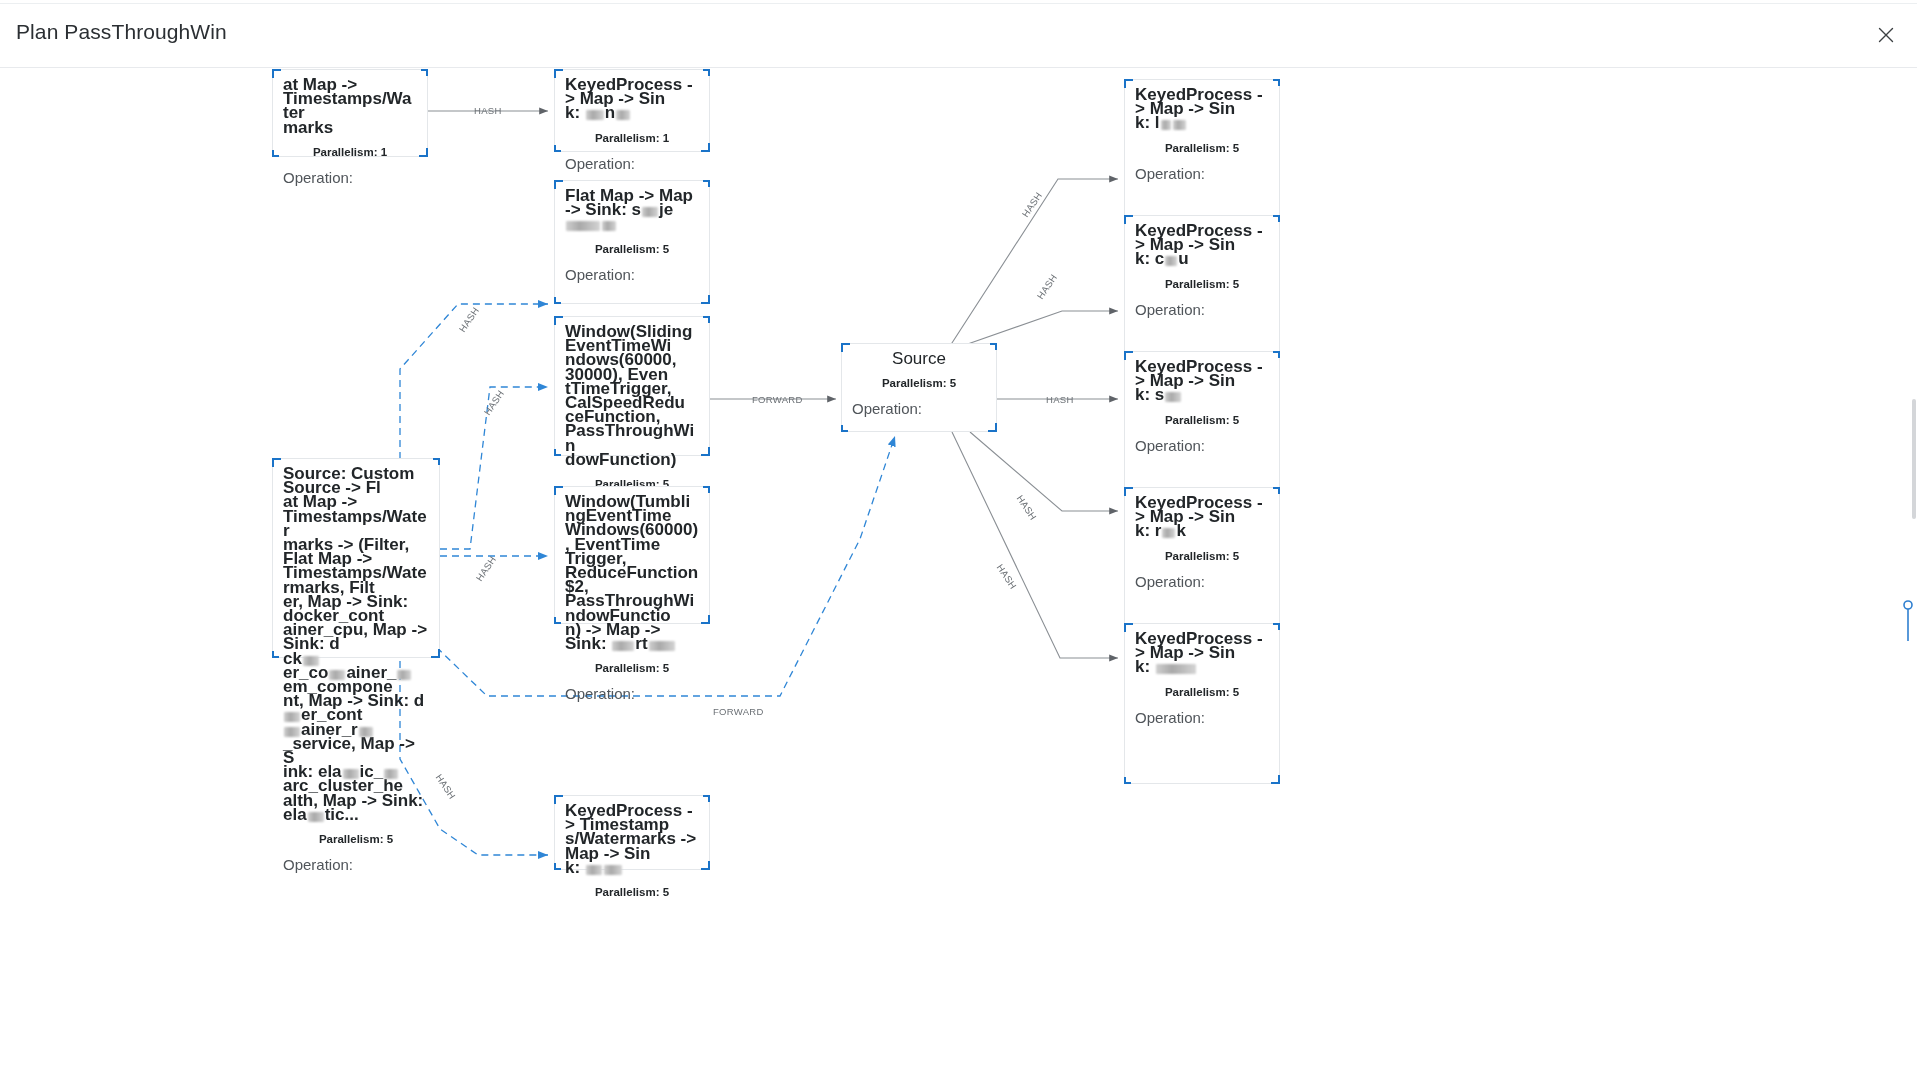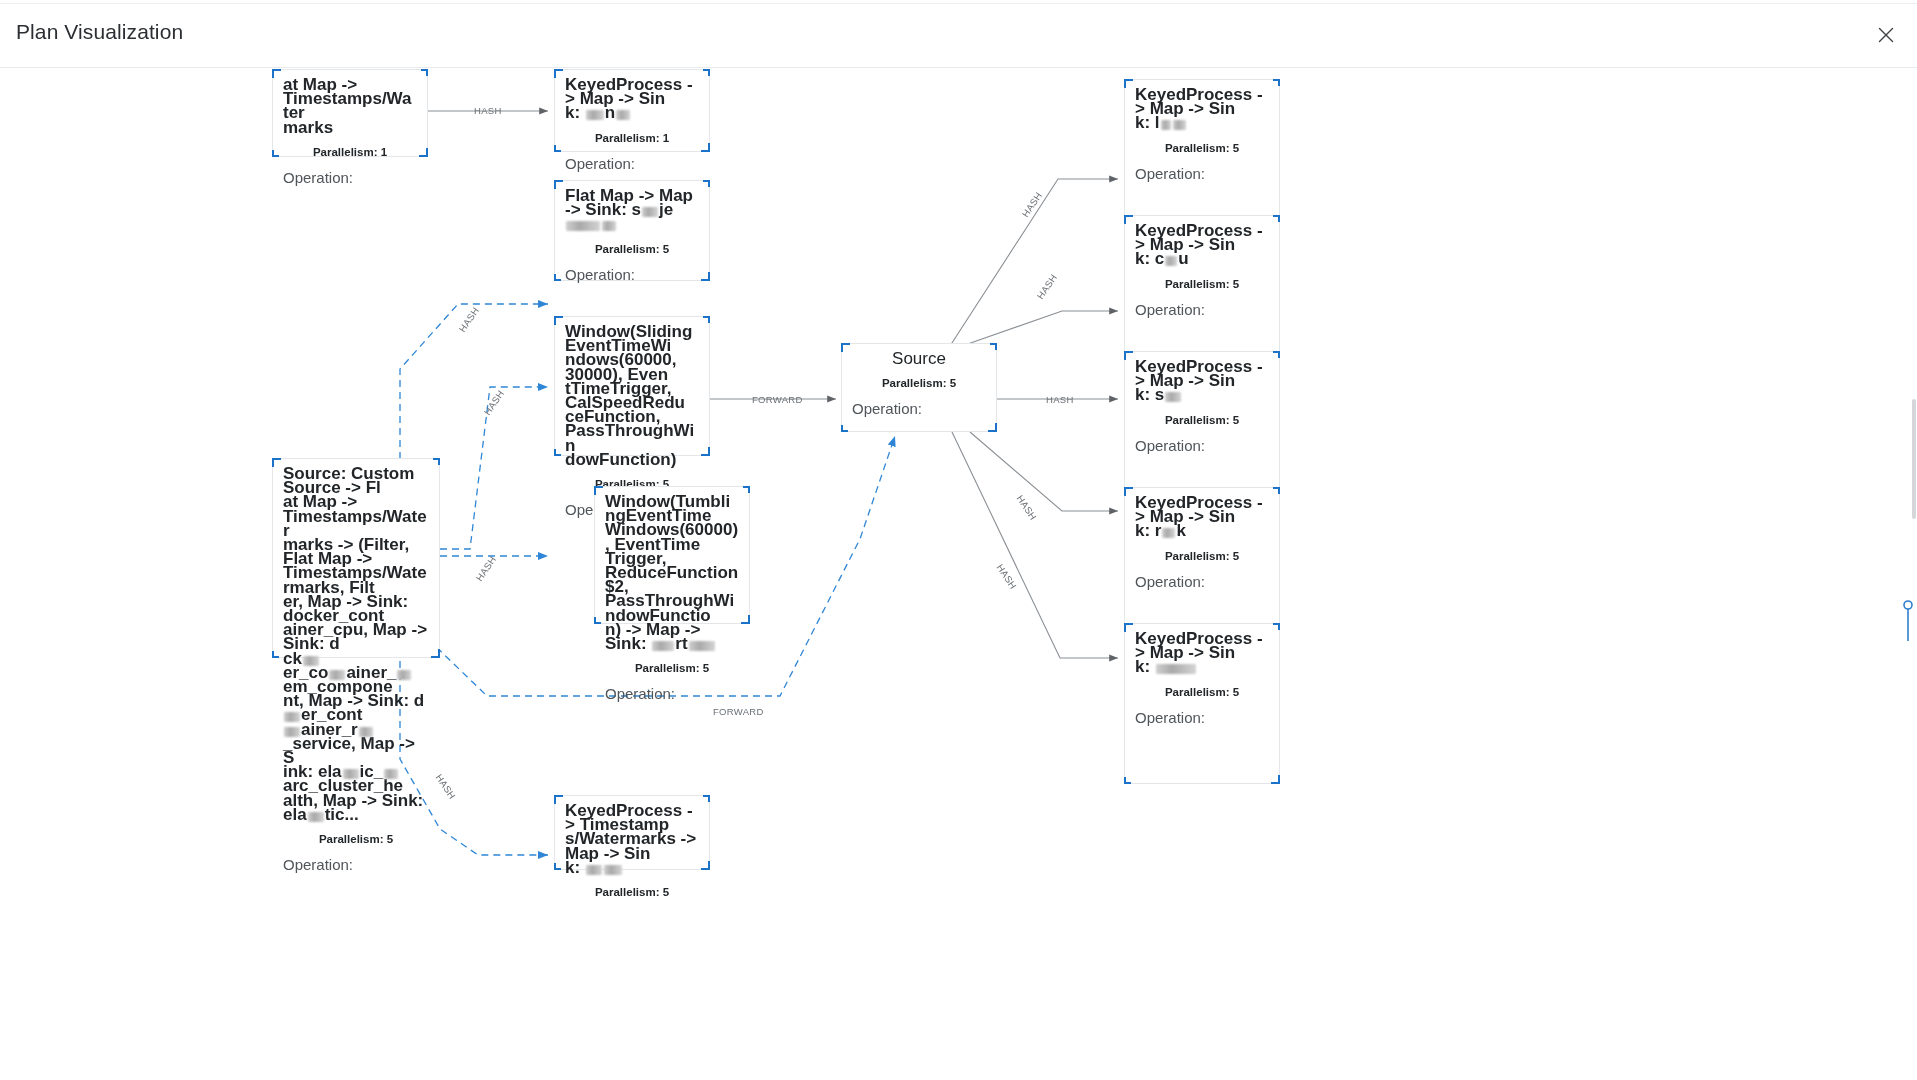--- a/index.html
+++ b/index.html
@@ -98,21 +98,21 @@
   }
 </style>
 </head>
 <body>
 
 <div id="app">
 
   <div class="topbar"></div>
 
   <div class="header">
-    <div class="header-title">Plan Visualization</div>
+    <div class="header-title">Plan PassThroughWin</div>
     <div class="close-btn" title="Close">
       <svg width="20" height="20" viewBox="0 0 20 20" aria-hidden="true">
         <path d="M3.5 3.5 L16.5 16.5 M16.5 3.5 L3.5 16.5" stroke="currentColor" stroke-width="1.4" fill="none" stroke-linecap="round"></path>
       </svg>
     </div>
   </div>
 
   <div class="canvas">
 
     <svg class="edges" viewBox="0 0 1917 1011" preserveAspectRatio="none">
@@ -160,39 +160,39 @@
           <div class="node-op">Operation:</div>
         </div>
         <div class="node" style="left: 554px; top: 0px; width: 156px; height: 83px;">
           <span class="c2"></span>
           <span class="c3"></span>
           <div class="node-title">KeyedProcess -&gt; Map -&gt; Sin
 k: <span class="rd" style="width: 18px;"></span>n<span class="rd" style="width: 14px;"></span></div>
           <div class="node-par">Parallelism: 1</div>
           <div class="node-op">Operation:</div>
         </div>
-        <div class="node" style="left: 554px; top: 111px; width: 156px; height: 101px;">
+        <div class="node" style="left: 554px; top: 111px; width: 156px; height: 124px;">
           <span class="c2"></span>
           <span class="c3"></span>
           <div class="node-title">Flat Map -&gt; Map -&gt; Sink: s<span class="rd" style="width: 16px;"></span>je<span class="rd" style="width: 34px;"></span><span class="rd" style="width: 14px;"></span></div>
           <div class="node-par">Parallelism: 5</div>
           <div class="node-op">Operation:</div>
         </div>
         <div class="node" style="left: 554px; top: 247px; width: 156px; height: 140px;">
           <span class="c2"></span>
           <span class="c3"></span>
           <div class="node-title">Window(SlidingEventTimeWi
 ndows(60000, 30000), Even
 tTimeTrigger, CalSpeedRedu
 ceFunction, PassThroughWin
 dowFunction)</div>
           <div class="node-par">Parallelism: 5</div>
           <div class="node-op">Operation:</div>
         </div>
-        <div class="node" style="left: 554px; top: 417px; width: 156px; height: 138px; margin-left: 40px;">
+        <div class="node" style="left: 554px; top: 417px; width: 156px; height: 138px;">
           <span class="c2"></span>
           <span class="c3"></span>
           <div class="node-title">Window(TumblingEventTime
 Windows(60000), EventTime
 Trigger, ReduceFunction$2,
 PassThroughWindowFunctio
 n) -&gt; Map -&gt; Sink: <span class="rd" style="width: 22px;"></span>rt<span class="rd" style="width: 26px;"></span></div>
           <div class="node-par">Parallelism: 5</div>
           <div class="node-op">Operation:</div>
         </div>

